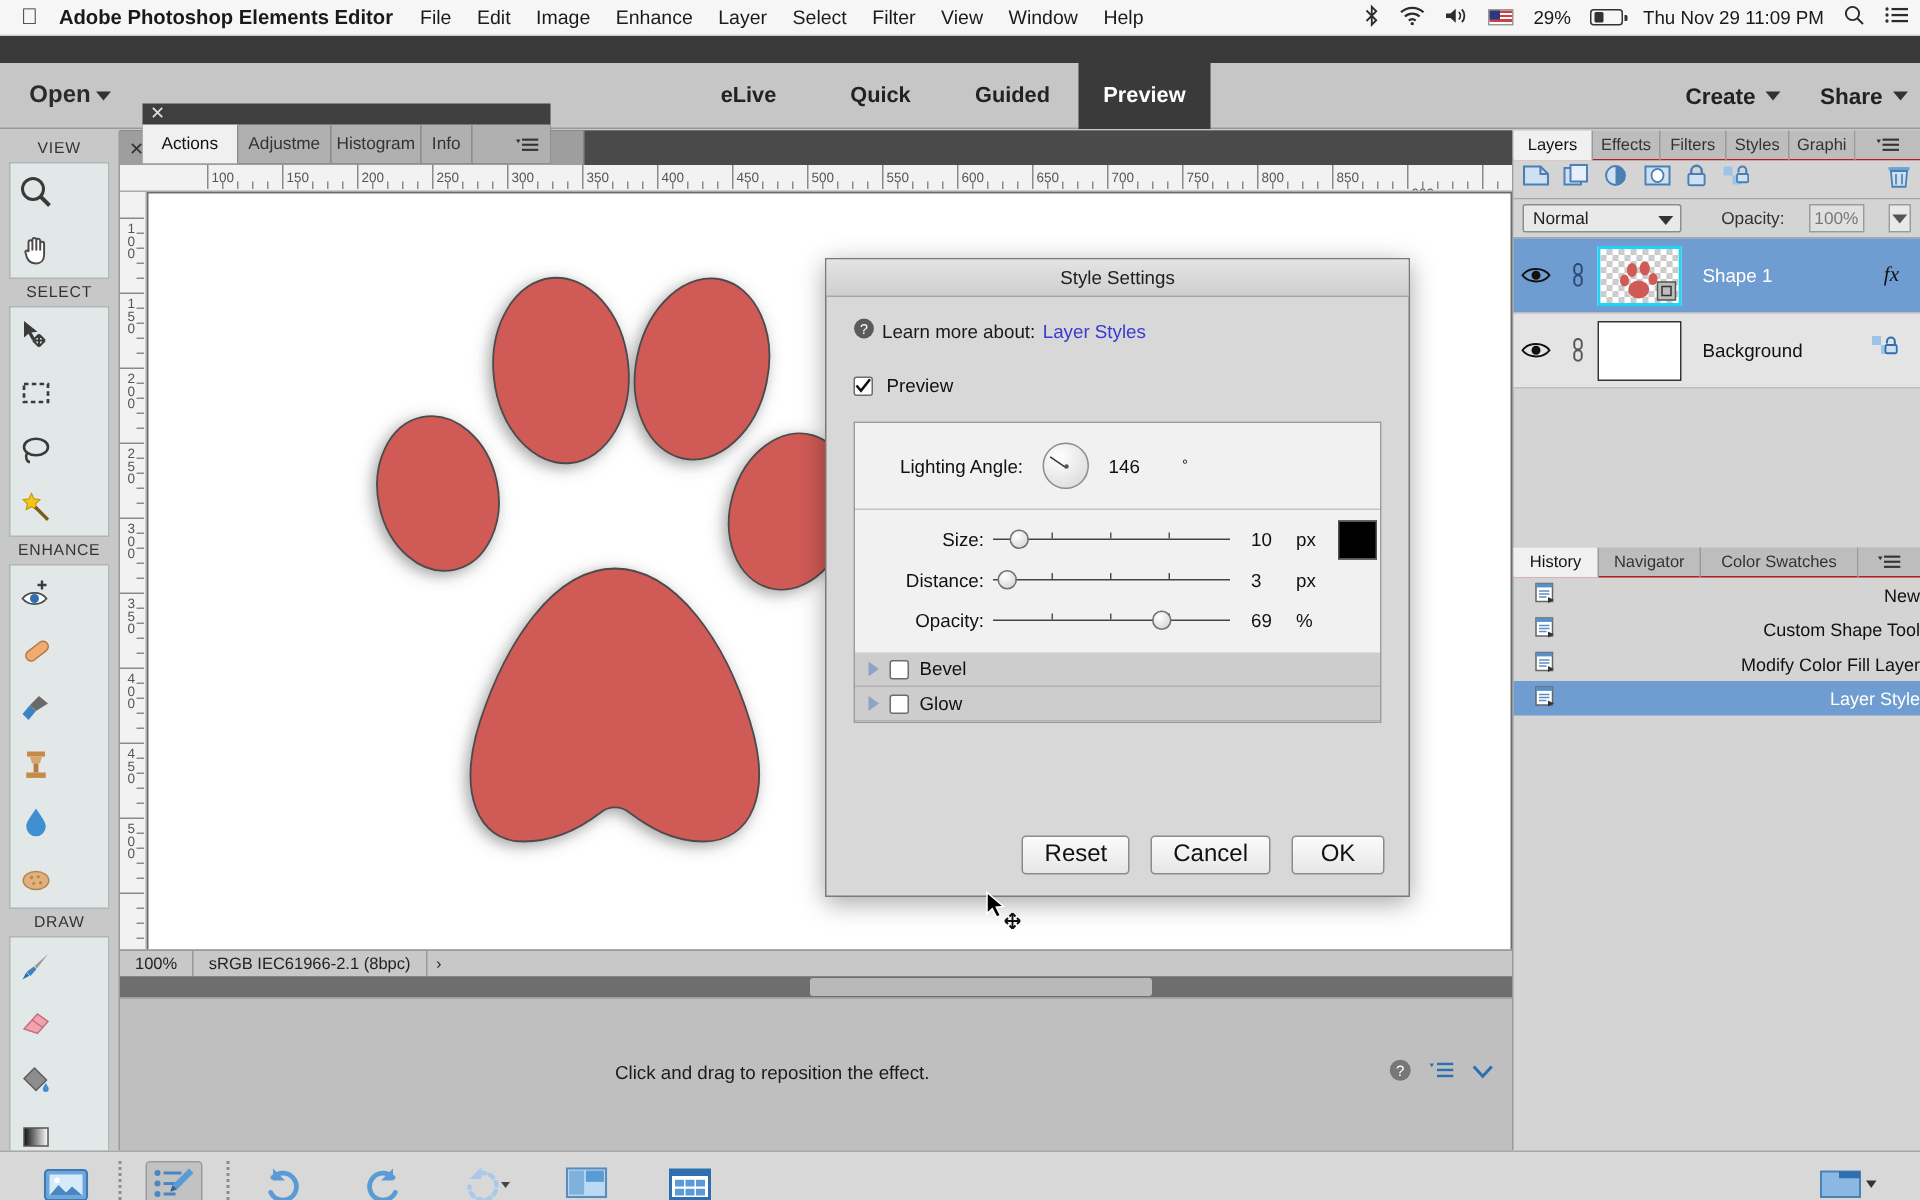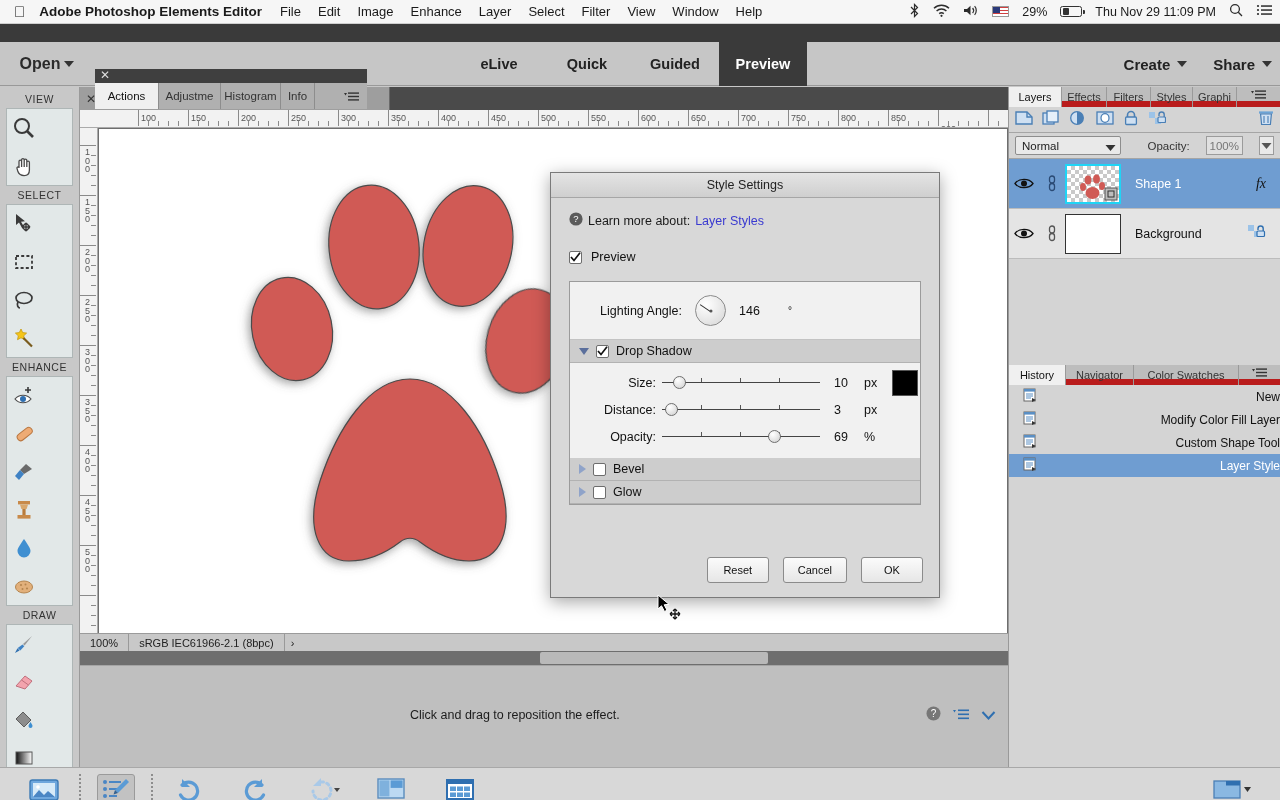--- a/index.html
+++ b/index.html
@@ -118,21 +118,21 @@
   .fptab {
     display:flex;align-items:center;justify-content:center;
     height: 26px; font-size: 11.5px; color: #333; background: #b0b0b0;
     border-right: 1px solid #8d8d8d; overflow:hidden; white-space: nowrap;
   }
   .fptab.active { background: #f0f0f0; color: #111; }
   .fpmenu { flex: 1; background: #b0b0b0; display:flex;align-items:center;justify-content:flex-end;padding-right:8px; }
 
   
   .rightpanel { position: absolute; left: 1008px; top: 63px; width: 272px; height: 680px; background: #d4d4d4; border-left: 1px solid #999; }
-  .ptabs { display: flex; height: 20px; background: #bdbdbd; border-bottom: 6px solid #b91c1c; }
+  .ptabs { display: flex; height: 20px; background: #bdbdbd; border-bottom: 1px solid #b91c1c; }
   .ptab { display:flex;align-items:center;justify-content:center; height: 20px; font-size: 11px; color: #333; border-right: 1px solid #9a9a9a; overflow:hidden; white-space:nowrap; }
   .ptab.active { background: #f0f0f0; color: #111; }
   .ptabmenu { flex:1; display:flex;align-items:center;justify-content:center; background:#bdbdbd;}
   .lbtnrow { height: 26px; background: #d4d4d4; display: flex; align-items: center; padding: 0 6px; border-bottom: 1px solid #a5a5a5;}
   .lbtnrow .sp { flex: 1; }
   .blendrow { height: 26px; background: #d4d4d4; display: flex; align-items: center; padding: 0 6px; gap: 16px; border-bottom: 1px solid #a5a5a5;}
   .blendsel {
     width: 120px; height: 19px; background: #e9e9e9; border: 1px solid #8d8d8d; border-radius: 2px;
     display: flex; align-items: center; padding-left: 6px; font-size: 11.5px; color: #222; position: relative;
   }
@@ -198,21 +198,21 @@
   .strack .line { position: absolute; left: 0; right: 0; top: 6.5px; height: 1.4px; background: #444; }
   .strack .tk { position: absolute; top: 2px; width: 1.4px; height: 4px; background: #555; }
   .strack .knob { position: absolute; top: 0; width: 13px; height: 13px; border-radius: 50%;
     background: radial-gradient(circle at 35% 30%, #fff, #cfcfcf); border: 1px solid #6f6f6f; }
   .snum { width: 44px; padding-left: 14px; }
   .sunit { width: 28px; }
   .swcolor { width: 26px; height: 26px; background: #000; border: 1px solid #555; }
   .dlgbtns { position: absolute; right: 16px; bottom: 14px; display: flex; gap: 14px; }
   .dbtn {
     min-width: 62px; height: 23px; padding: 12px 14px; background: linear-gradient(#fbfbfb,#e6e6e6);
-    border: 1px solid #8b8b8b; border-radius: 3px; font-size: 11px; color: #111;
+    border: 1px solid #8b8b8b; border-radius: 3px; font-size: 16px; color: #111;
     display:flex;align-items:center;justify-content:center;
   }
   .cursor { position: absolute; left: 657px; top: 570px; z-index: 120; }
 </style>
 </head>
 <body>
 
 <div id="root">
 
   <div class="macbar">
@@ -855,32 +855,32 @@
       </div>
       <div class="histitem">
         <span>
           <svg width="15" height="15" viewBox="0 0 15 15">
               <rect x="1" y="1" width="11" height="12" fill="#fff" stroke="#666" stroke-width="1"></rect>
               <rect x="1" y="1" width="11" height="2.6" fill="#5a8fc4"></rect>
               <path d="M3 6 h7 M3 8 h7 M3 10 h5" stroke="#5a8fc4" stroke-width="1"></path>
               <path d="M9 10 l4 2 -4 2Z" fill="#333"></path>
             </svg>
         </span>
-        <span>Modify Color Fill Layer</span>
+        <span>Custom Shape Tool</span>
       </div>
       <div class="histitem">
         <span>
           <svg width="15" height="15" viewBox="0 0 15 15">
               <rect x="1" y="1" width="11" height="12" fill="#fff" stroke="#666" stroke-width="1"></rect>
               <rect x="1" y="1" width="11" height="2.6" fill="#5a8fc4"></rect>
               <path d="M3 6 h7 M3 8 h7 M3 10 h5" stroke="#5a8fc4" stroke-width="1"></path>
               <path d="M9 10 l4 2 -4 2Z" fill="#333"></path>
             </svg>
         </span>
-        <span>Custom Shape Tool</span>
+        <span>Modify Color Fill Layer</span>
       </div>
       <div class="histitem sel">
         <span>
           <svg width="15" height="15" viewBox="0 0 15 15">
               <rect x="1" y="1" width="11" height="12" fill="#fff" stroke="#666" stroke-width="1"></rect>
               <rect x="1" y="1" width="11" height="2.6" fill="#5a8fc4"></rect>
               <path d="M3 6 h7 M3 8 h7 M3 10 h5" stroke="#5a8fc4" stroke-width="1"></path>
               <path d="M9 10 l4 2 -4 2Z" fill="#333"></path>
             </svg>
         </span>
@@ -915,29 +915,20 @@
           <div class="anglerow">
             <span>Lighting Angle:</span>
             <span class="dial">
               <span class="hand" style="transform: rotate(-146deg)"></span>
               <span class="hub"></span>
             </span>
             <span style="width:36px">146</span>
             <span style="font-size:10px">°</span>
           </div>
 
-          <div class="sectionhdr">
-            <span class="tri down"></span>
-            <span class="chk">
-              <svg width="11" height="10" viewBox="0 0 11 10">
-                  <path d="M1 5 L4 8.5 L10 0.8" fill="none" stroke="#111" stroke-width="1.7"></path>
-                </svg>
-            </span>
-            <span>Drop Shadow</span>
-          </div>
 
           <div style="padding:6px 0 8px 0">
             <div class="sliderrow">
               <span class="slabel">Size:</span>
               <span class="strack">
                 <span class="line"></span>
                 <span class="tk" style="left:39px"></span>
                   <span class="tk" style="left:78px"></span>
                   <span class="tk" style="left:117px"></span>
                 <span class="knob" style="left:11px"></span>

